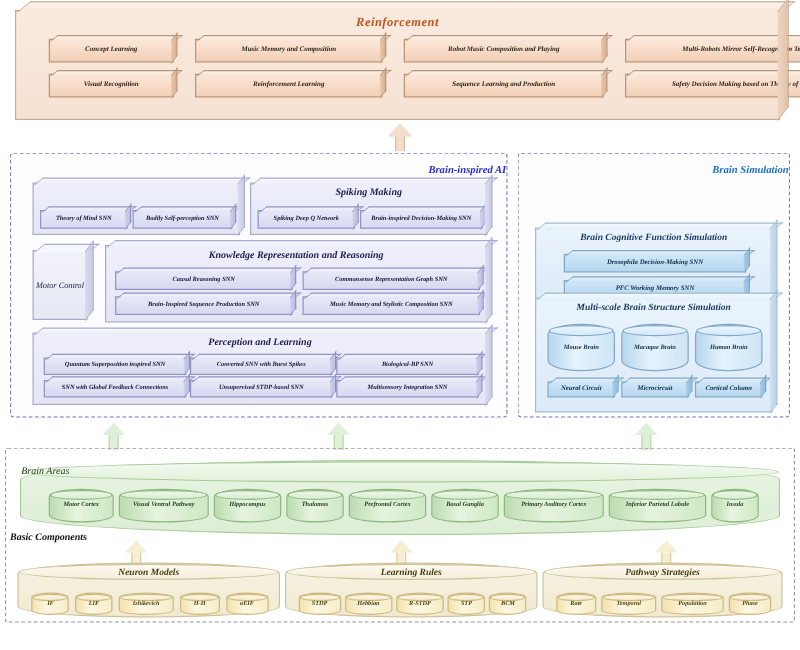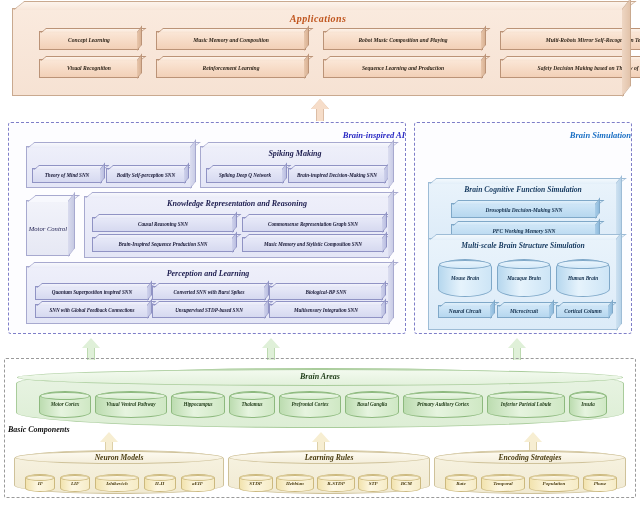--- a/index.html
+++ b/index.html
@@ -242,21 +242,21 @@
     border:0.8px solid #a9cc9b;
   }
   #brain-areas-cyl .bigtop {
     position:absolute; left:0; top:0; width:100%; height:17px;
     border-radius:50%;
     background: linear-gradient(180deg,#f3faef,#e3f1dc);
     border:0.8px solid #a9cc9b;
   }
   #brain-areas-title {
     position:absolute; left:0; top:3px; width:100%;
-    text-align:center; font-style:italic; font-weight:bold;
+    font-style:italic; font-weight:normal;
     font-size:8px; color:#1f3c17; z-index:3;
   }
   #brain-areas-row {
     position:absolute; left:22px; top:20px;
     width:568px; height:30px;
     display:flex; align-items:center; justify-content:space-between;
     z-index:3;
   }
   .ba-cyl { position:relative; height:27px; font-size:5.1px; }
 
@@ -302,21 +302,21 @@
     font-style: normal;
     font-family:"Liberation Serif","DejaVu Serif",serif;
   }
 </style>
 </head>
 <body>
 
 <div id="page">
 
   <div id="apps-panel">
-    <div id="apps-title">Applications</div>
+    <div id="apps-title">Reinforcement</div>
     <div id="apps-grid">
       <div class="slab app-box">Concept Learning</div>
       <div class="slab app-box">Music Memory and Composition</div>
       <div class="slab app-box">Robot Music Composition and Playing</div>
       <div class="slab app-box">Multi-Robots Mirror Self-Recognition Test</div>
       <div class="slab app-box">Visual Recognition</div>
       <div class="slab app-box">Reinforcement Learning</div>
       <div class="slab app-box">Sequence Learning and Production</div>
       <div class="slab app-box">Safety Decision Making based on Theory of Mind</div>
     </div>
@@ -527,21 +527,21 @@
       </div>
       <div class="cyl cyl-cream bc-item" style="width:34px;">
         <div class="top" style="height:6px;"></div>
         <span class="lbl">aEIF</span>
       </div>
     </div>
   </div>
 
   <div class="bc-cyl" style="left:434px; top:450px; width:192px; height:44px;">
     <div class="bctop"></div>
-    <div class="bc-title">Encoding Strategies</div>
+    <div class="bc-title">Pathway Strategies</div>
     <div class="bc-row" style="width:176px;">
       <div class="cyl cyl-cream bc-item" style="width:32px;">
         <div class="top" style="height:6px;"></div>
         <span class="lbl">Rate</span>
       </div>
       <div class="cyl cyl-cream bc-item" style="width:44px;">
         <div class="top" style="height:6px;"></div>
         <span class="lbl">Temporal</span>
       </div>
       <div class="cyl cyl-cream bc-item" style="width:50px;">

